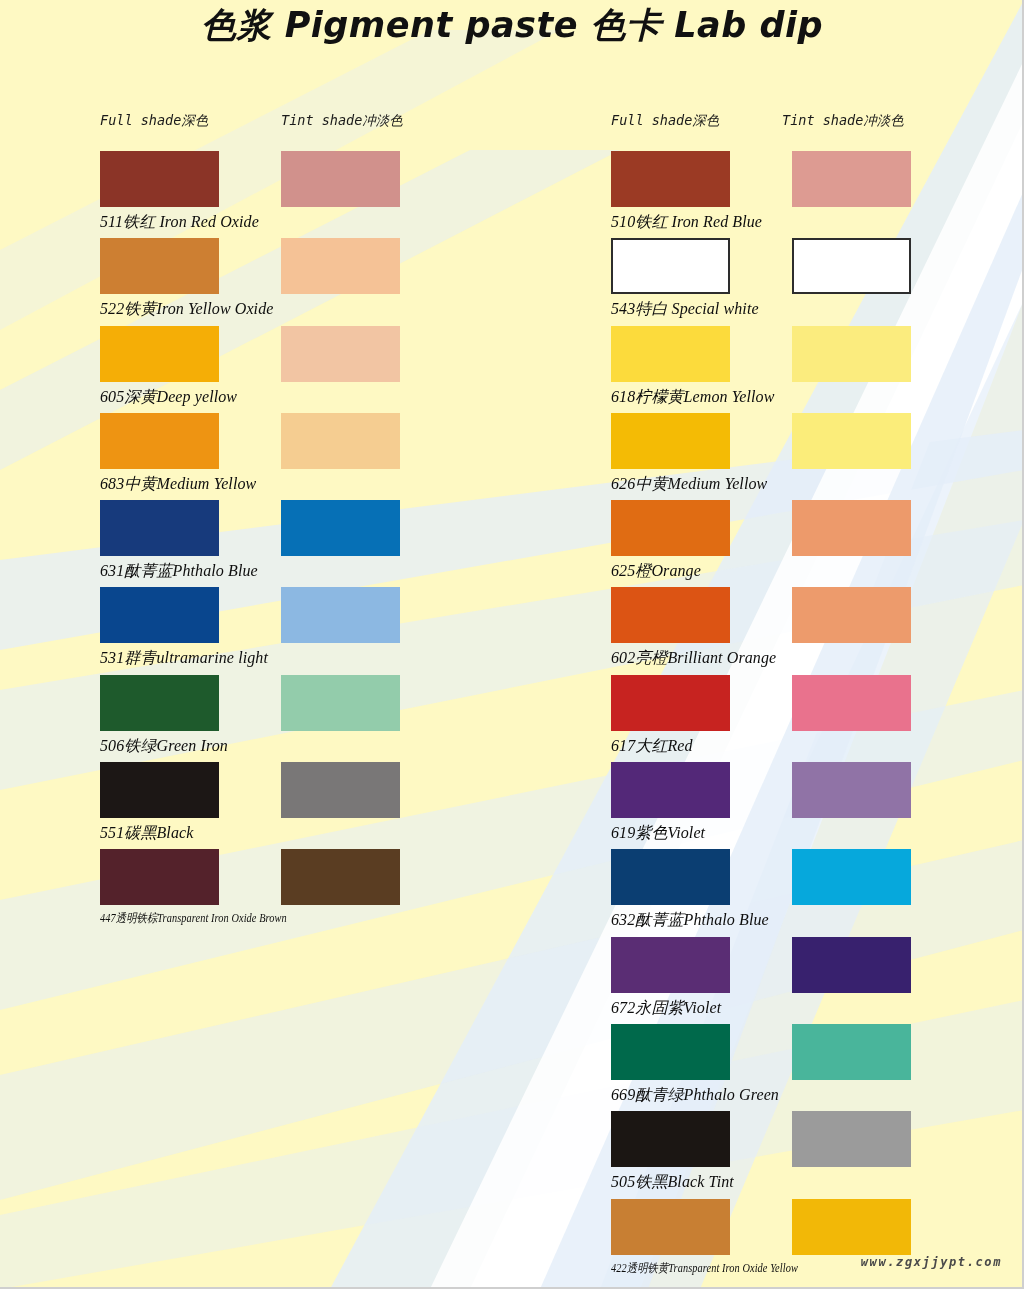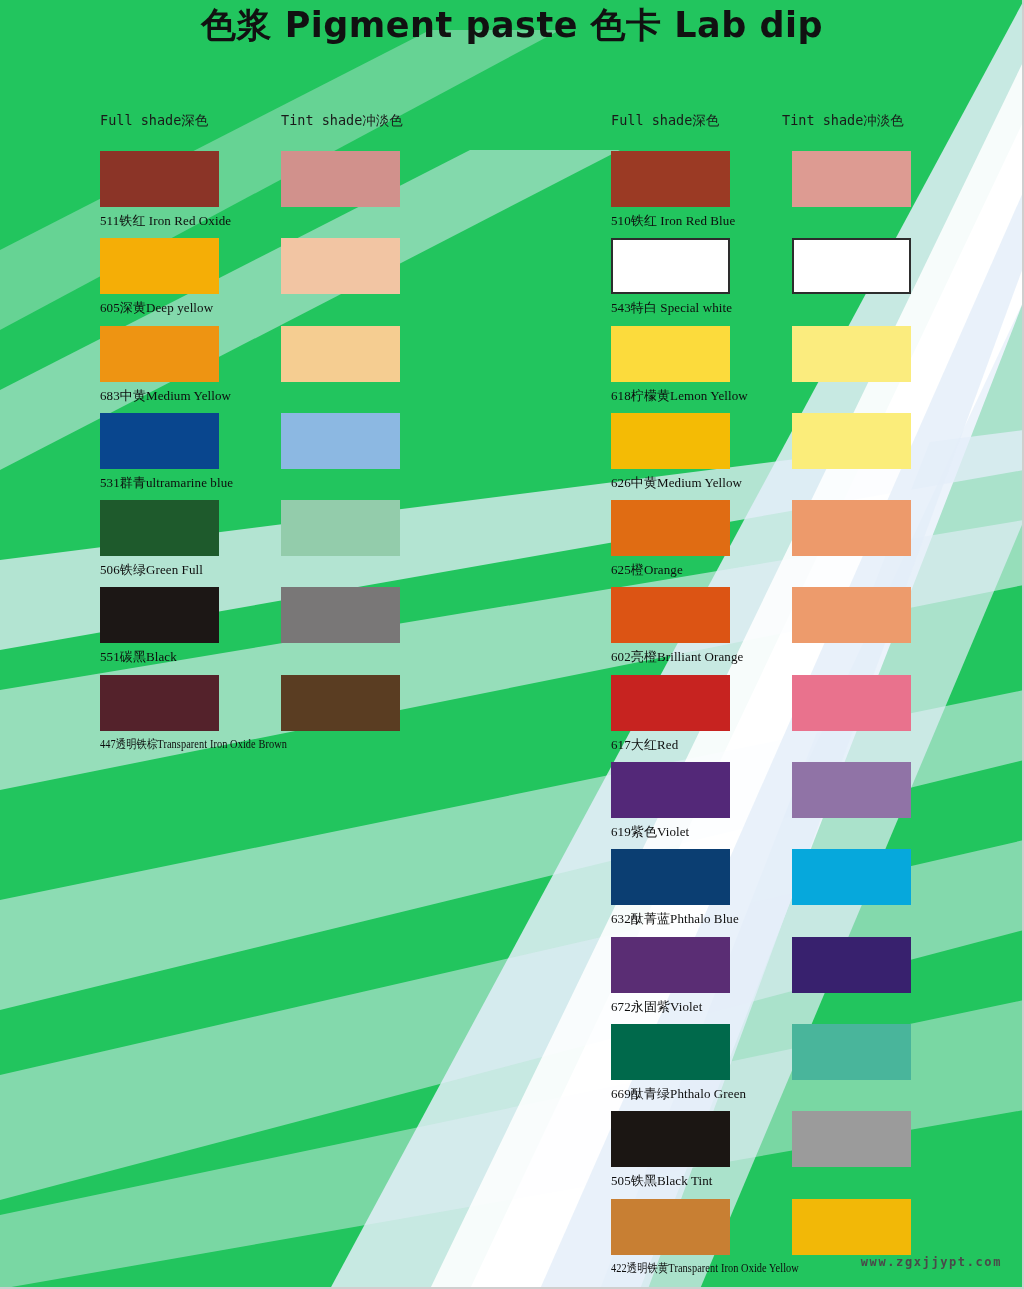--- a/index.html
+++ b/index.html
@@ -10,21 +10,22 @@
     background: #ffffff;
     font-family: "Liberation Serif", "DejaVu Serif", serif;
     overflow: hidden;
     position: relative;
   }
 
   #sheet {
     position: absolute;
     inset: 0;
     overflow: hidden;
-    background: #22c55e;
+    background: #fef9c3;
+    font-style: italic;
   }
 
   
   #bg {
     position: absolute;
     inset: 0;
     width: 1024px;
     height: 1289px;
     pointer-events: none;
   }
@@ -102,21 +103,21 @@
         rgba(255,255,255,0.05) 6px
       );
     background-blend-mode: overlay;
   }
 
   .label {
     position: absolute;
     top: 61px;
     left: 0;
     font-family: "Liberation Serif", "DejaVu Serif", serif;
-    font-size: 13px;
+    font-size: 16px;
     color: #0d0d0d;
     white-space: nowrap;
     letter-spacing: 0.1px;
   }
   .label.condensed {
     font-size: 12px;
     transform: scaleX(0.86);
     transform-origin: left center;
   }
 
@@ -189,38 +190,48 @@
   <div class="col-head" id="head-full-right">Full shade深色</div>
   <div class="col-head" id="head-tint-right">Tint shade冲淡色</div>
 
   <div class="column" id="col-left">
       <div class="row">
         <div class="swatch full" style="background: rgb(139, 52, 39);"></div>
         <div class="swatch tint" style="background: rgb(209, 145, 140);"></div>
         <div class="label">511铁红 Iron Red Oxide</div>
       </div>
       <div class="row">
+        <div class="swatch full" style="background: rgb(205, 127, 50);"></div>
+        <div class="swatch tint" style="background: rgb(245, 194, 150);"></div>
+        <div class="label">522铁黄Iron Yellow Oxide</div>
+      </div>
+      <div class="row">
         <div class="swatch full" style="background: rgb(245, 174, 6);"></div>
         <div class="swatch tint" style="background: rgb(242, 197, 163);"></div>
         <div class="label">605深黄Deep yellow</div>
       </div>
       <div class="row">
         <div class="swatch full" style="background: rgb(238, 148, 18);"></div>
         <div class="swatch tint" style="background: rgb(245, 205, 145);"></div>
         <div class="label">683中黄Medium Yellow</div>
       </div>
       <div class="row">
+        <div class="swatch full" style="background: rgb(23, 58, 124);"></div>
+        <div class="swatch tint" style="background: rgb(6, 112, 182);"></div>
+        <div class="label">631酞菁蓝Phthalo Blue</div>
+      </div>
+      <div class="row">
         <div class="swatch full" style="background: rgb(9, 70, 142);"></div>
         <div class="swatch tint" style="background: rgb(140, 184, 226);"></div>
-        <div class="label">531群青ultramarine blue</div>
+        <div class="label">531群青ultramarine light</div>
       </div>
       <div class="row">
         <div class="swatch full" style="background: rgb(30, 90, 44);"></div>
         <div class="swatch tint" style="background: rgb(147, 204, 171);"></div>
-        <div class="label">506铁绿Green Full</div>
+        <div class="label">506铁绿Green Iron</div>
       </div>
       <div class="row">
         <div class="swatch full" style="background: rgb(28, 23, 21);"></div>
         <div class="swatch tint" style="background: rgb(121, 119, 119);"></div>
         <div class="label">551碳黑Black</div>
       </div>
       <div class="row">
         <div class="swatch full" style="background: rgb(84, 34, 43);"></div>
         <div class="swatch tint streaky" style="background: rgb(90, 61, 34);"></div>
         <div class="label condensed">447透明铁棕Transparent Iron Oxide Brown</div>

